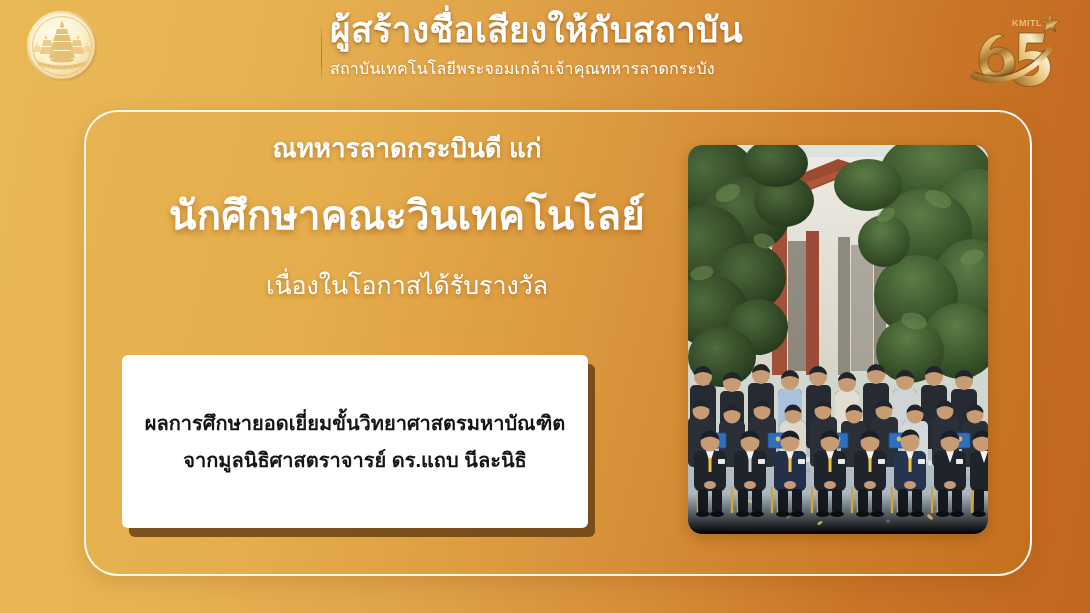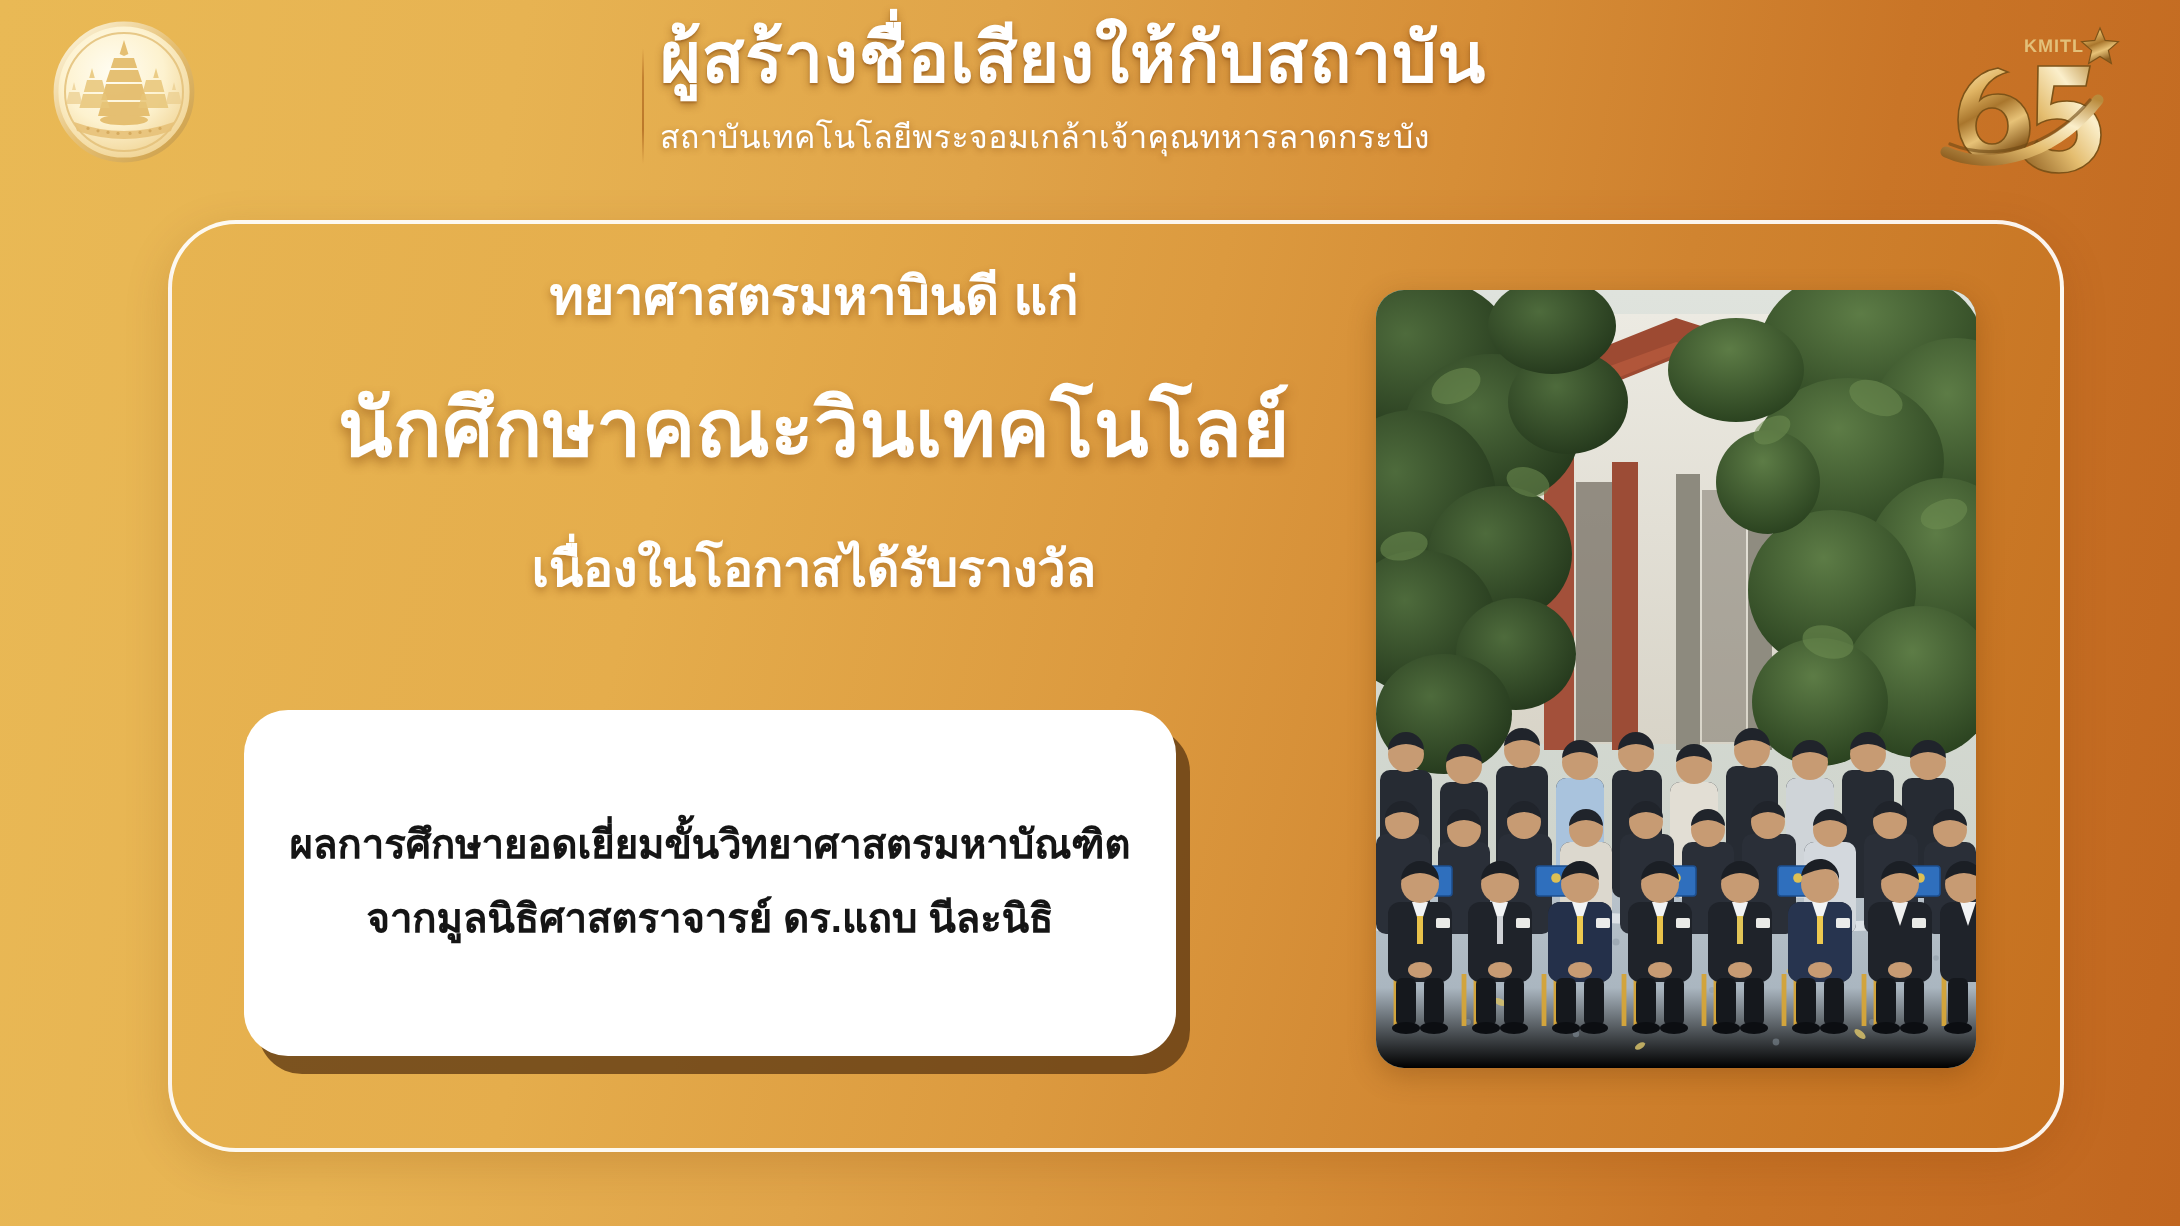--- a/index.html
+++ b/index.html
@@ -134,35 +134,35 @@
     color: #ffffff;
     line-height: 1.35;
     letter-spacing: 0.3px;
     text-shadow: 0 3px 6px rgba(126,64,10,0.48);
   }
 
   .occasion-line {
     margin-top: 26px;
     text-align: center;
     font-size: 25px;
-    font-weight: bold;
+    font-weight: normal;
     color: #ffffff;
     line-height: 1.4;
     text-shadow: 0 2px 4px rgba(126,64,10,0.45);
   }
 
   
   .award-card {
     position: absolute;
     left: 122px;
     top: 355px;
     width: 466px;
     height: 173px;
     background: #ffffff;
-    border-radius: 22px;
+    border-radius: 6px;
     box-shadow: 7px 9px 0 0 rgba(93,56,18,0.78);
     display: flex;
     flex-direction: column;
     align-items: center;
     justify-content: center;
     padding: 10px 24px;
   }
 
   .award-line {
     font-size: 20px;
@@ -291,21 +291,21 @@
 
         <path d="M85 8 l2.6 6.2 l6.6 0.6 l-5 4.4 l1.5 6.5 l-5.7 -3.5 l-5.7 3.5 l1.5 -6.5 l-5 -4.4 l6.6 -0.6 Z" fill="url(#goldA)" stroke="#7d5318" stroke-width="0.6"></path>
 
         <text x="47" y="20" font-family="Liberation Sans, sans-serif" font-size="9" font-weight="bold" fill="#e3c079" letter-spacing="0.5">KMITL</text>
       </svg>
     </div>
   </div>
 
   <div class="card">
     <div class="left-col">
-      <div class="congrats-line">ทยาศาสตรมหาบินดี แก่</div>
+      <div class="congrats-line">ณทหารลาดกระบินดี แก่</div>
       <div class="faculty-line">นักศึกษาคณะวินเทคโนโลย์</div>
       <div class="occasion-line">เนื่องในโอกาสได้รับรางวัล</div>
     </div>
   </div>
 
   <div class="award-card">
     <div class="award-line">ผลการศึกษายอดเยี่ยมขั้นวิทยาศาสตรมหาบัณฑิต</div>
     <div class="award-line">จากมูลนิธิศาสตราจารย์ ดร.แถบ นีละนิธิ</div>
   </div>
 

